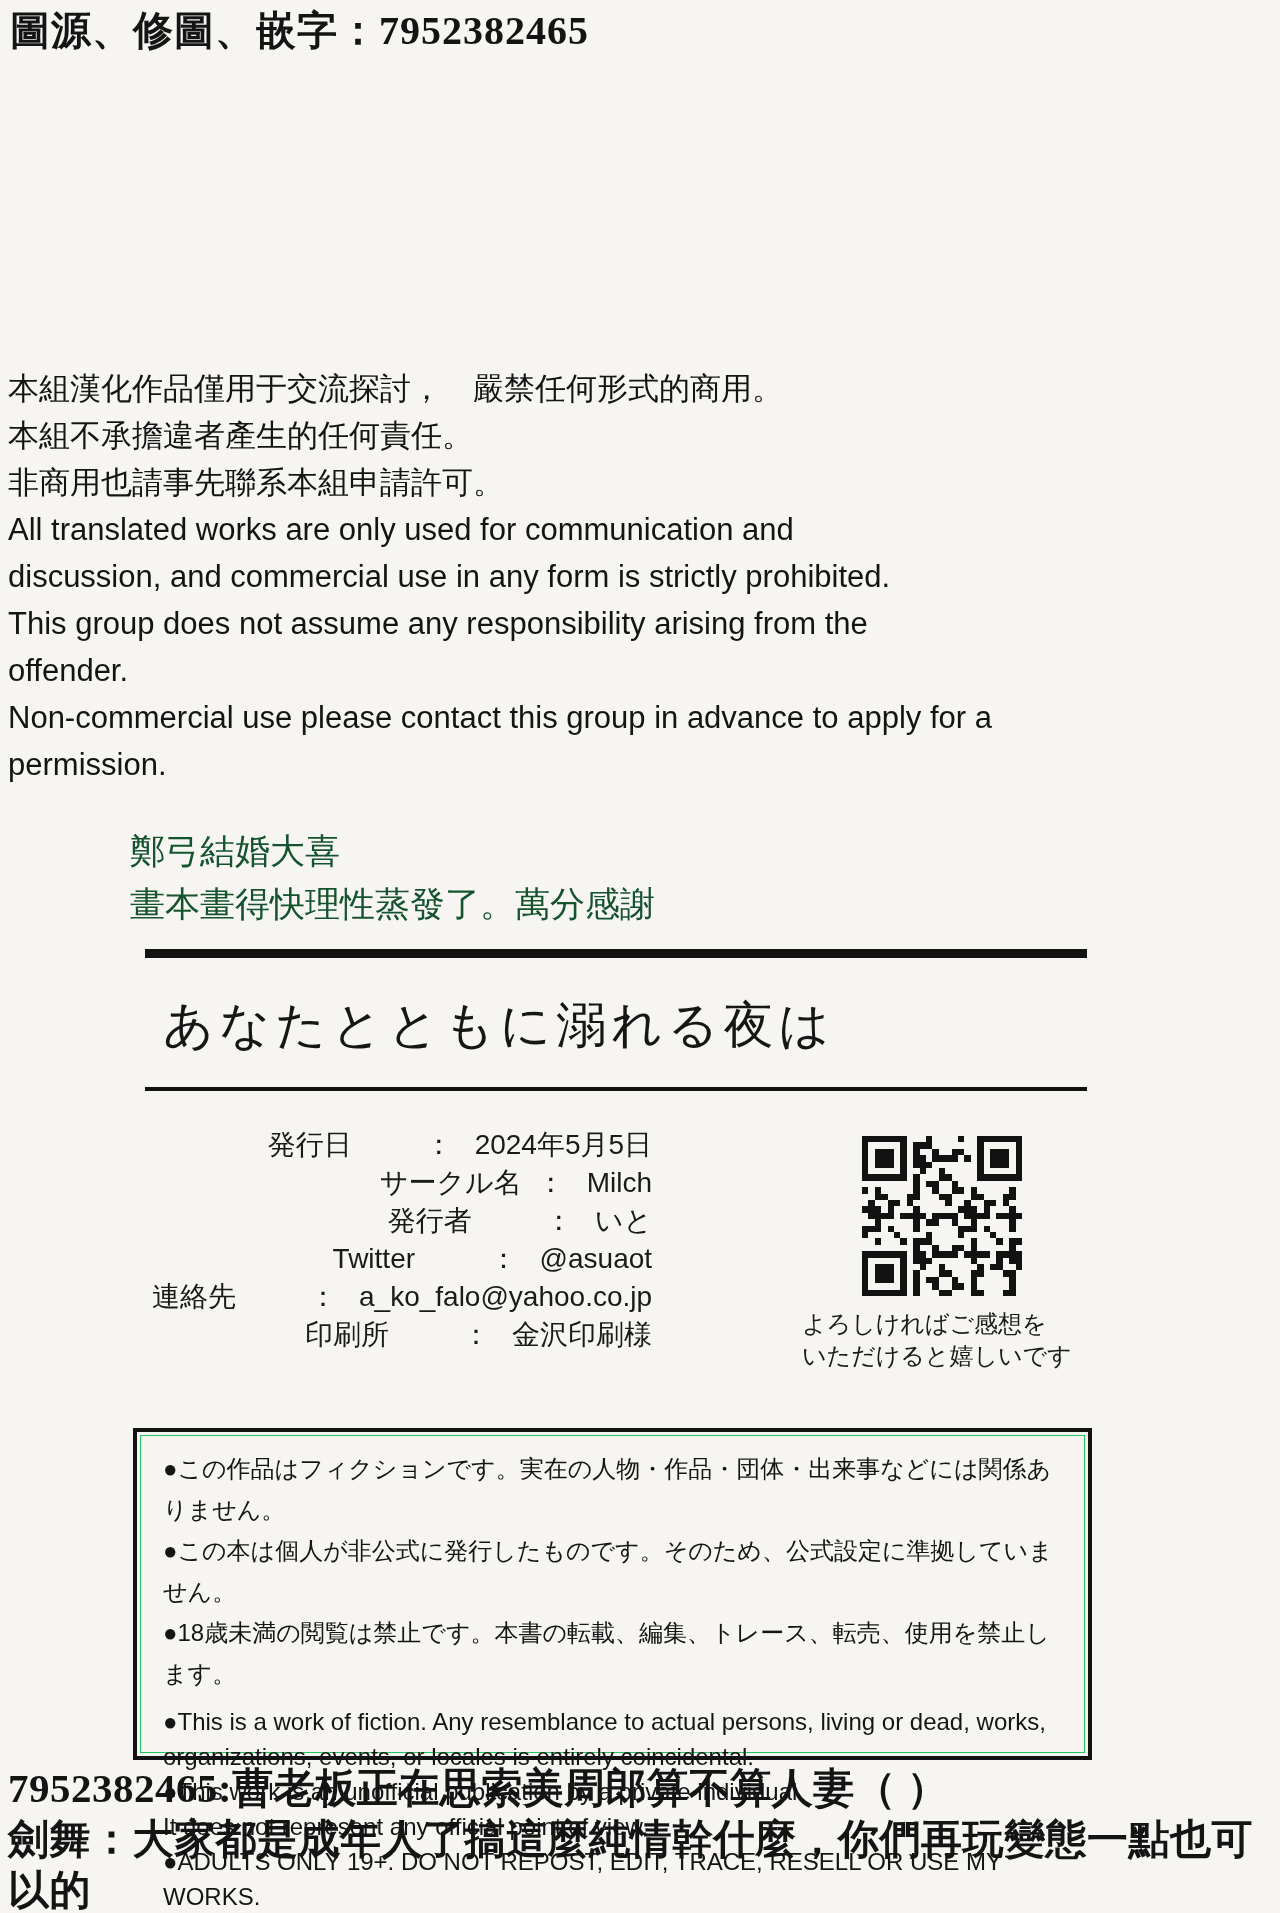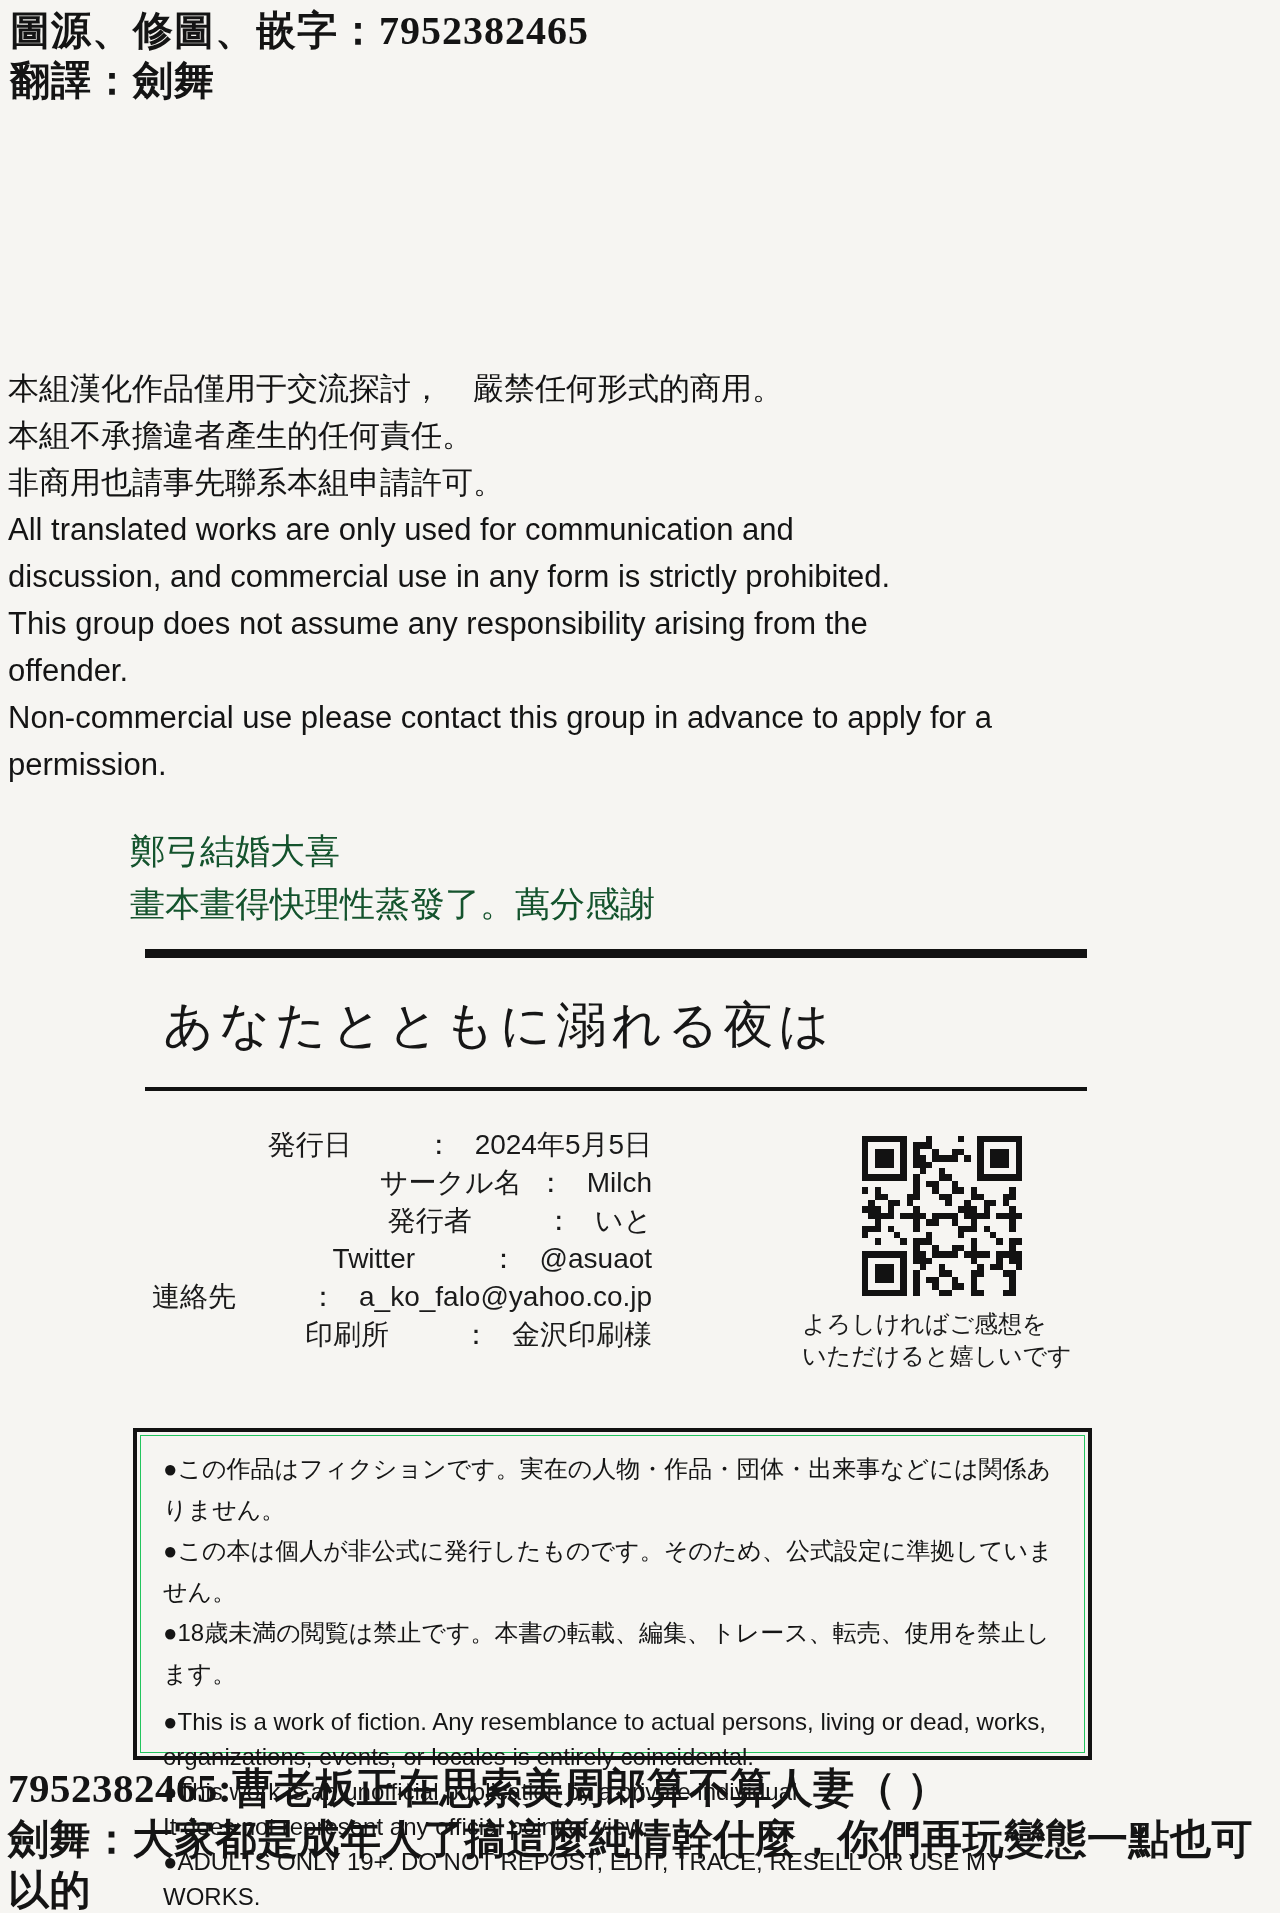--- a/index.html
+++ b/index.html
@@ -67,21 +67,20 @@
     font-weight:900;font-size:41px;line-height:51px;letter-spacing:0.5px;
   }
 </style>
 </head>
 <body>
 
 <div class="page">
 
   <div class="hdr">
     <div>圖源、修圖、嵌字：7952382465</div>
-    <div>翻譯：劍舞</div>
   </div>
 
   <div class="license">
     <div>本組漢化作品僅用于交流探討，　嚴禁任何形式的商用。</div>
     <div>本組不承擔違者產生的任何責任。</div>
     <div>非商用也請事先聯系本組申請許可。</div>
     <div>All translated works are only used for communication and</div>
     <div>discussion, and commercial use in any form is strictly prohibited.</div>
     <div>This group does not assume any responsibility arising from the</div>
     <div>offender.</div>

